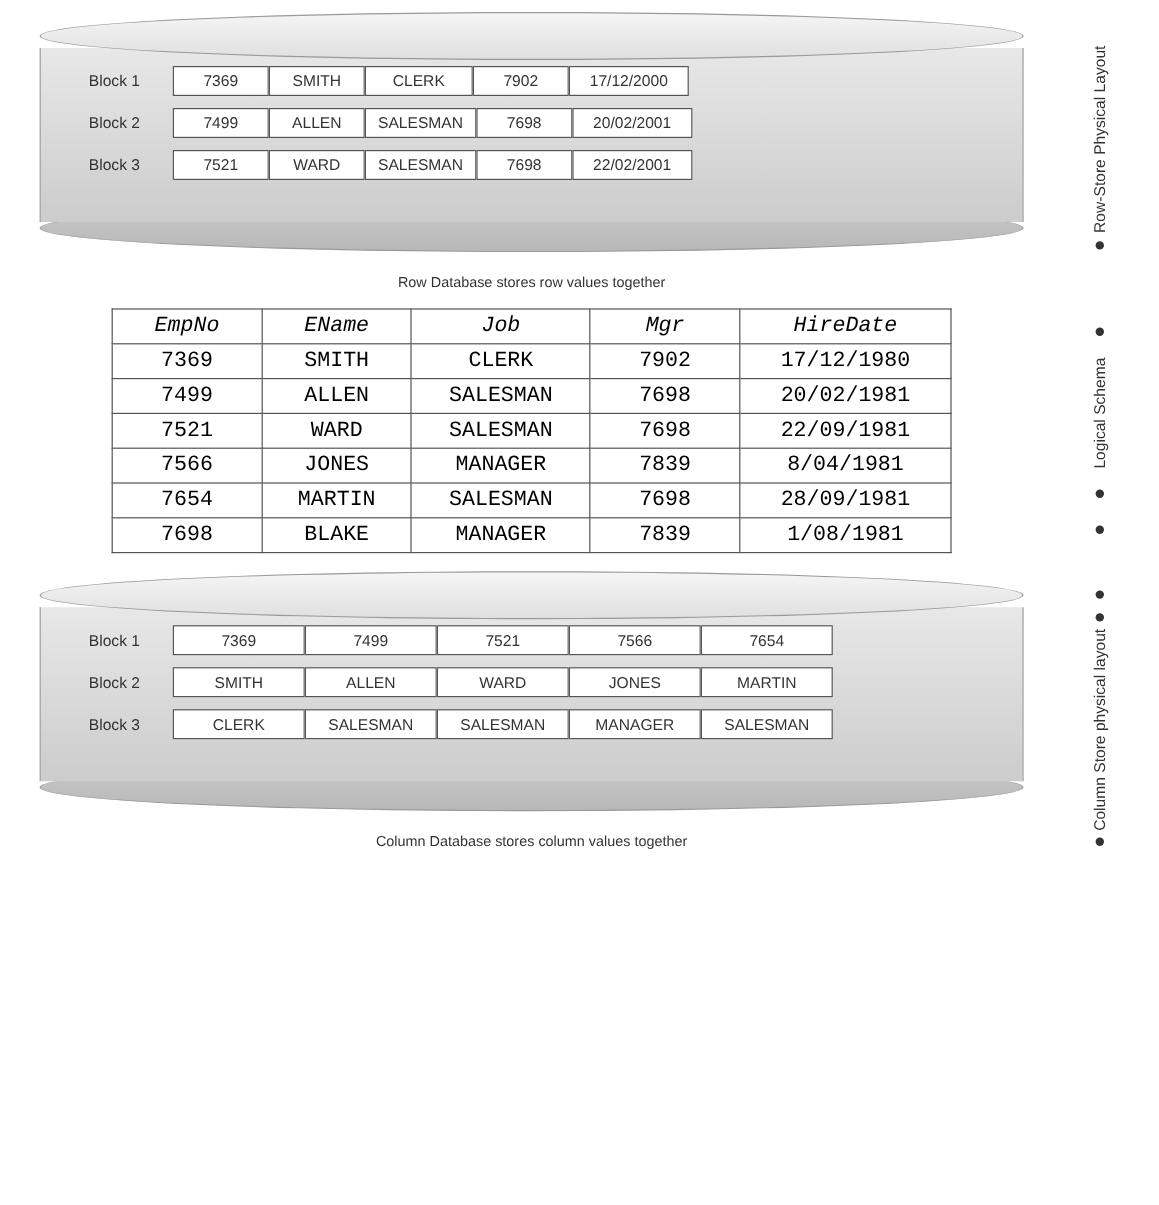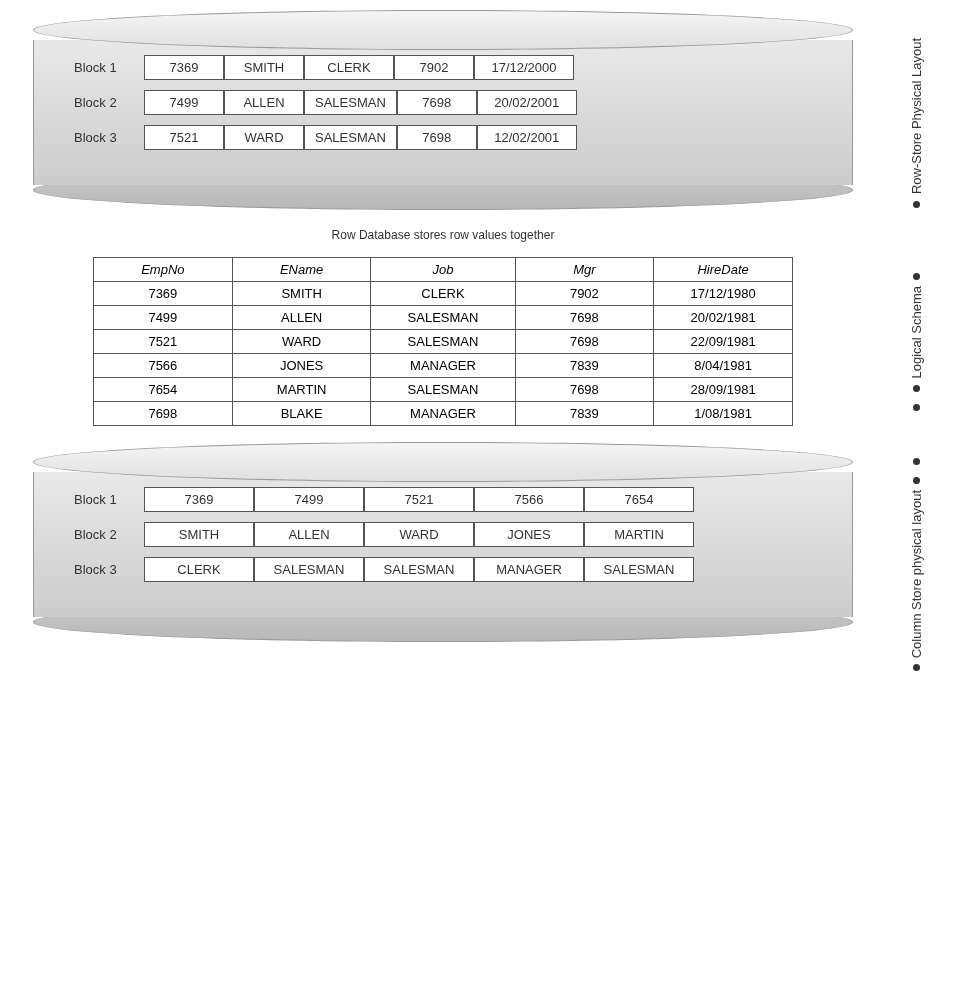--- a/index.html
+++ b/index.html
@@ -52,23 +52,24 @@
     
     .schema-table {
       border-collapse: collapse;
       width: 700px;
     }
 
     .schema-table th, .schema-table td {
       border: 1.5px solid #555;
       padding: 4px 16px;
       text-align: center;
-      font-size: 13px;
+      font-size: 18px;
       font-weight: normal;
       background: #fff;
+      font-family: Liberation Mono, monospace;
     }
 
     .schema-table th {
       font-style: italic;
       background: #fff;
     }
 
     
     .full-layout {
       width: 966px;
@@ -152,21 +153,21 @@
                   <div class="data-cell" style="min-width: 100px; text-align: center;">20/02/2001</div>
                 </div>
               </div>
               <div class="block-row">
                 <div class="block-label">Block 3</div>
                 <div class="data-cells">
                   <div class="data-cell">7521</div>
                   <div class="data-cell">WARD</div>
                   <div class="data-cell" style="min-width: 90px;">SALESMAN</div>
                   <div class="data-cell">7698</div>
-                  <div class="data-cell" style="min-width: 100px;">12/02/2001</div>
+                  <div class="data-cell" style="min-width: 100px;">22/02/2001</div>
                 </div>
               </div>
             </div>
         </div>
 
         <div style="width:820px; height:40px; background:linear-gradient(to bottom,#c8c8c8,#b8b8b8); border-radius:50%; border:1.5px solid #999; margin-top:-15px; position:relative; z-index:0;"></div>
       </div>
       <div class="caption">Row Database stores row values together</div>
     </div>
     <div class="row-section-right">
@@ -282,20 +283,21 @@
                   <div class="data-cell" style="min-width: 110px;">SALESMAN</div>
                   <div class="data-cell" style="min-width: 110px;">MANAGER</div>
                   <div class="data-cell" style="min-width: 110px;">SALESMAN</div>
                 </div>
               </div>
             </div>
         </div>
 
         <div style="width:820px; height:40px; background:linear-gradient(to bottom,#c8c8c8,#b8b8b8); border-radius:50%; border:1.5px solid #999; margin-top:-15px; position:relative; z-index:0;"></div>
       </div>
+      <div class="caption">Column Database stores column values together</div>
     </div>
     <div class="row-section-right">
       <div style="height:100%; display:flex; flex-direction:column; align-items:center; justify-content:space-between; padding:10px 0;">
         <div class="right-bullet"></div>
         <div class="right-bullet"></div>
         <span class="vertical-text">Column Store physical layout</span>
         <div class="right-bullet"></div>
       </div>
     </div>
   </div>

